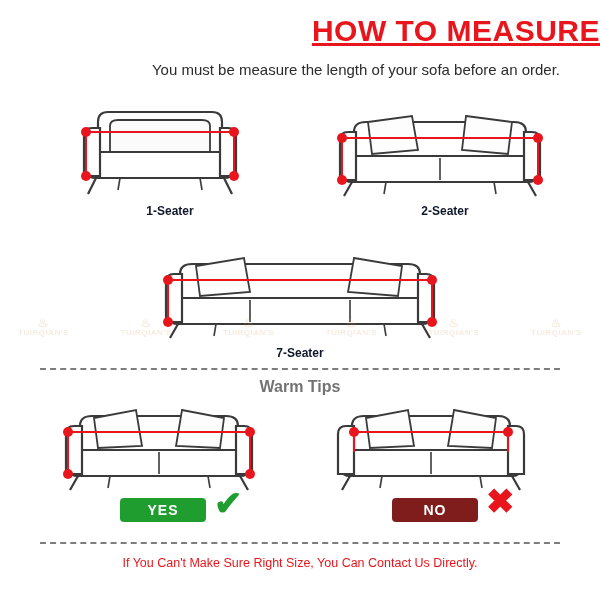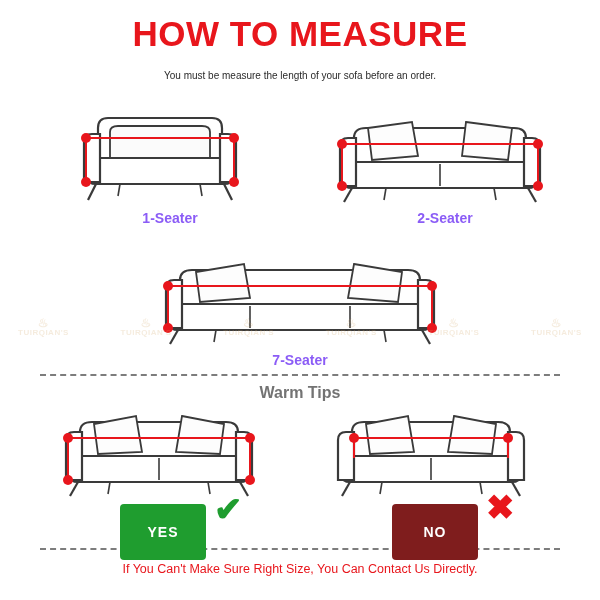--- a/index.html
+++ b/index.html
@@ -16,50 +16,51 @@
     position: relative;
   }
   .page {
     position: relative;
     width: 600px;
     height: 600px;
   }
 
   
   .title {
-    text-align: center;
-    font-size: 35px;
+    text-align: right;
+    font-size: 30px;
     font-weight: bold;
     color: #e8161c;
     letter-spacing: 0.5px;
     margin: 14px 0 8px 0;
+    text-decoration: underline;
   }
   .subtitle {
-    text-align: center;
-    font-size: 10px;
+    text-align: right;
+    font-size: 15px;
     line-height: 18px;
     color: #2b2b2b;
     margin: 13px 40px;
   }
   .subtitle div { white-space: nowrap; }
 
   
   .row-1 {
     position: relative;
     height: 140px;
     margin-top: 6px;
   }
   .sofa-cell {
     position: absolute;
     text-align: center;
   }
   .cell-label {
-    font-size: 14px;
-    font-weight: bold;
-    color: #8b5cf6;
+    font-size: 12px;
+    font-weight: bold;
+    color: #0f172a;
     margin-top: 2px;
   }
 
   .row-2 {
     position: relative;
     height: 130px;
     text-align: center;
   }
 
   
@@ -88,21 +89,21 @@
   }
 
   
   .badge {
     display: inline-block;
     color: #ffffff;
     font-weight: bold;
     font-size: 14px;
     letter-spacing: 1px;
     border-radius: 4px;
-    padding: 20px 0;
+    padding: 4px 0;
     width: 86px;
     text-align: center;
   }
   .badge.yes { background: #1f9d2f; }
   .badge.no  { background: #7f1d1d; }
 
   .mark {
     position: absolute;
     font-size: 34px;
     font-weight: bold;

